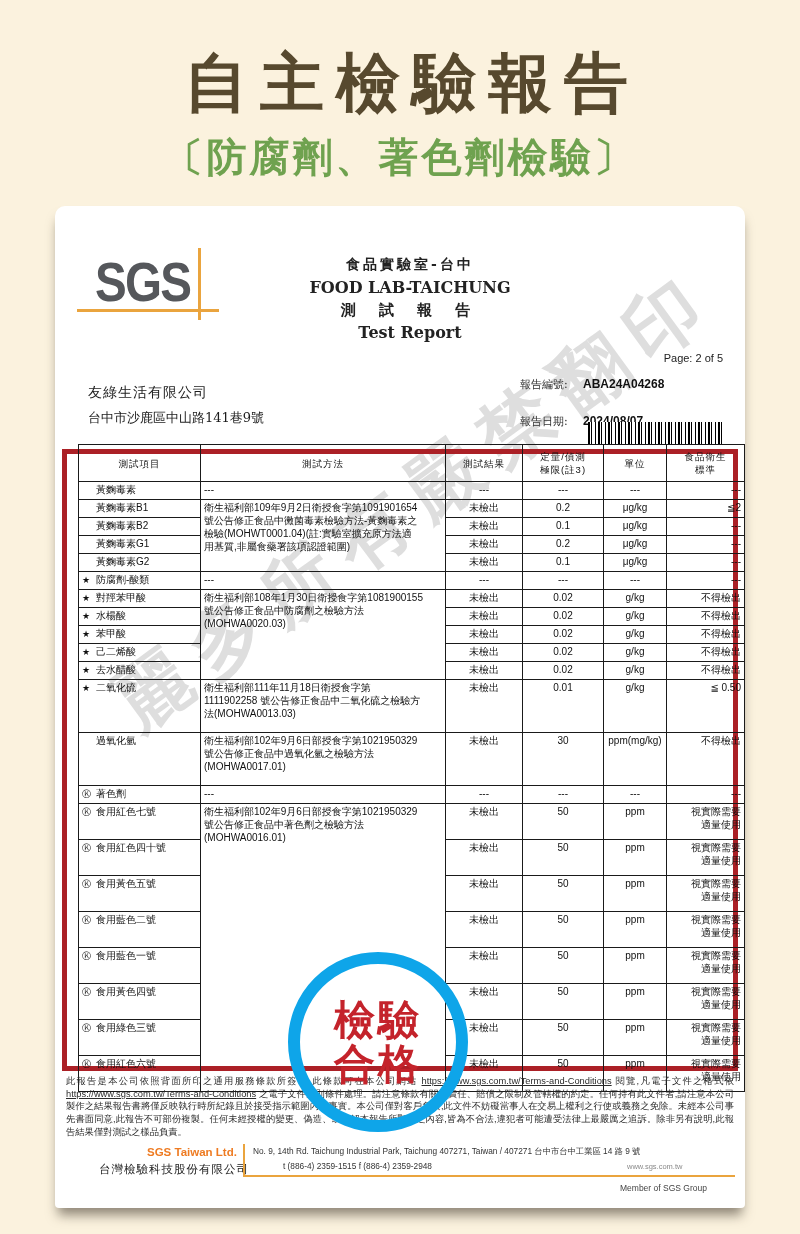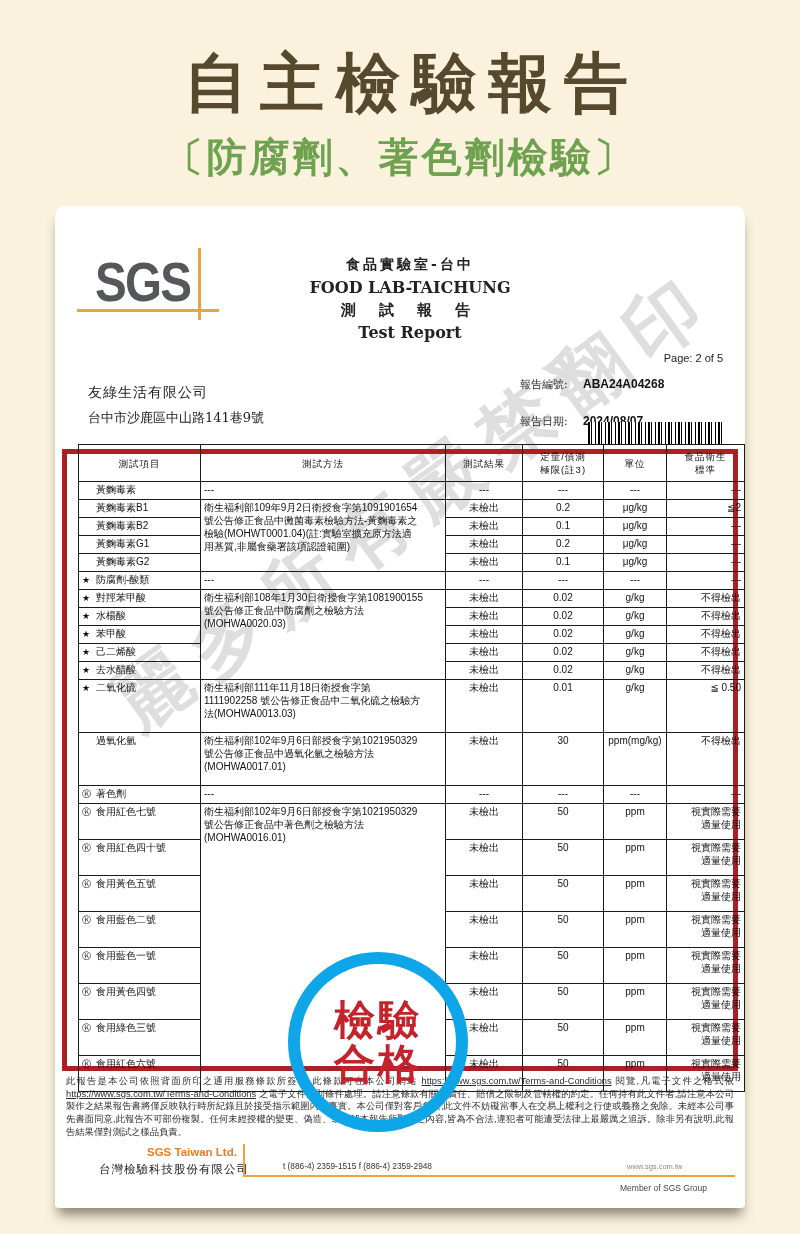--- a/index.html
+++ b/index.html
@@ -324,19 +324,20 @@
     <div class="stamp">
       <div>檢驗</div>
       <div>合格</div>
     </div>
 
     <div class="disclaimer"><span>此報告是本公司依照背面所印之通用服務條款所簽發,此條款可在本公司網站 </span><span class="dl-link">https://www.sgs.com.tw/Terms-and-Conditions</span><span> 閱覽,凡電子文件之格式依 </span><span class="dl-link">https://www.sgs.com.tw/Terms-and-Conditions</span><span> 之電子文件規則條件處理。請注意條款有關於責任、賠償之限制及管轄權的約定。任何持有此文件者,請注意本公司製作之結果報告書將僅反映執行時所紀錄且於接受指示範圍內之事實。本公司僅對客戶負責,此文件不妨礙當事人在交易上權利之行使或義務之免除。未經本公司事先書面同意,此報告不可部份複製。任何未經授權的變更、偽造、或曲解本報告所顯示之內容,皆為不合法,違犯者可能遭受法律上最嚴厲之追訴。除非另有說明,此報告結果僅對測試之樣品負責。</span></div>
 
     <div class="f-sgs">SGS Taiwan Ltd.</div>
     <div class="f-cn">台灣檢驗科技股份有限公司</div>
     <div class="f-vline"></div>
+    <div class="f-addr">No. 9, 14th Rd. Taichung Industrial Park, Taichung 407271, Taiwan / 407271 台中市台中工業區 14 路 9 號</div>
     <div class="f-phone">t (886-4) 2359-1515          f (886-4) 2359-2948</div>
     <div class="f-www">www.sgs.com.tw</div>
     <div class="f-hline"></div>
     <div class="f-member">Member of SGS Group</div>
 
   </div>
 </div>
 
 </body></html>

